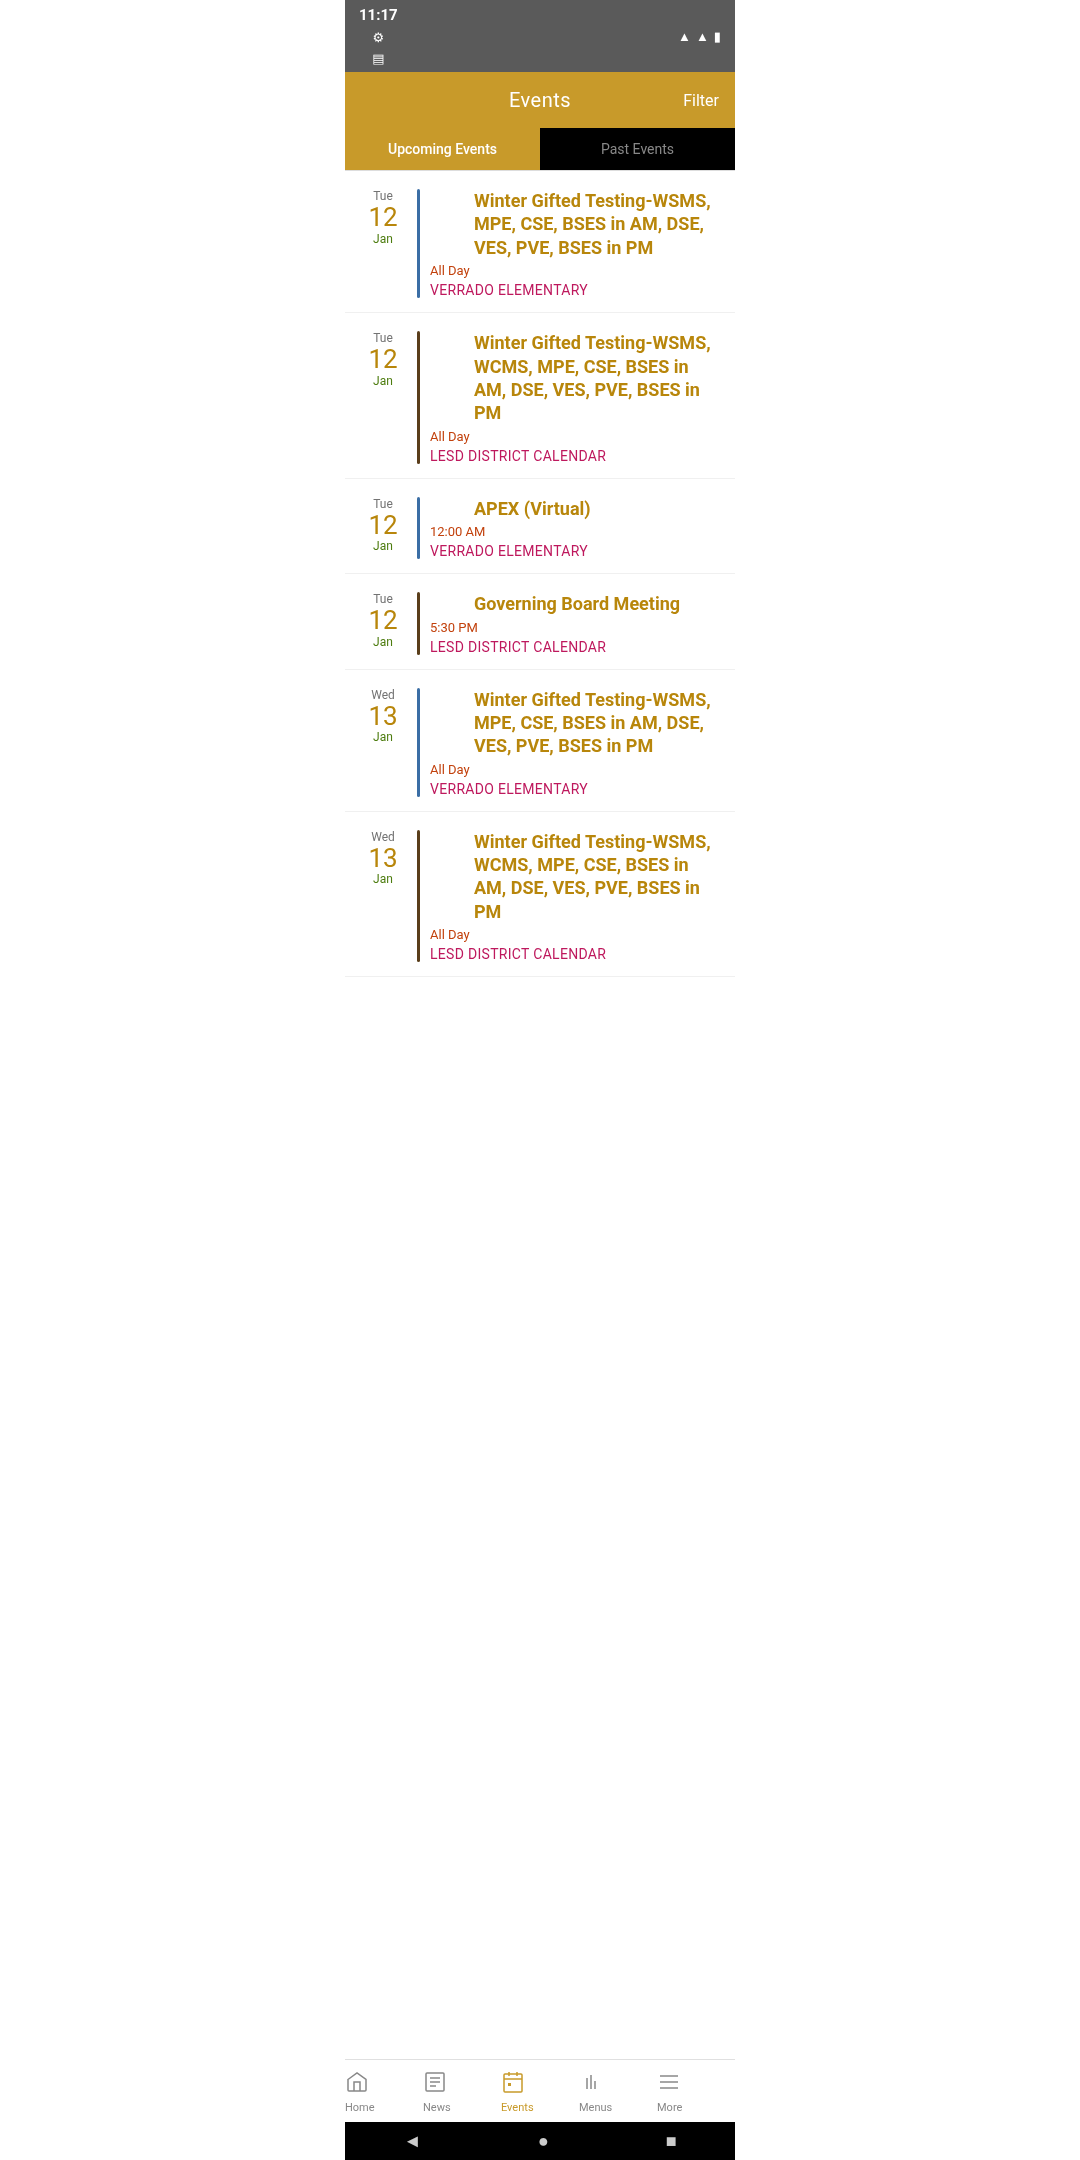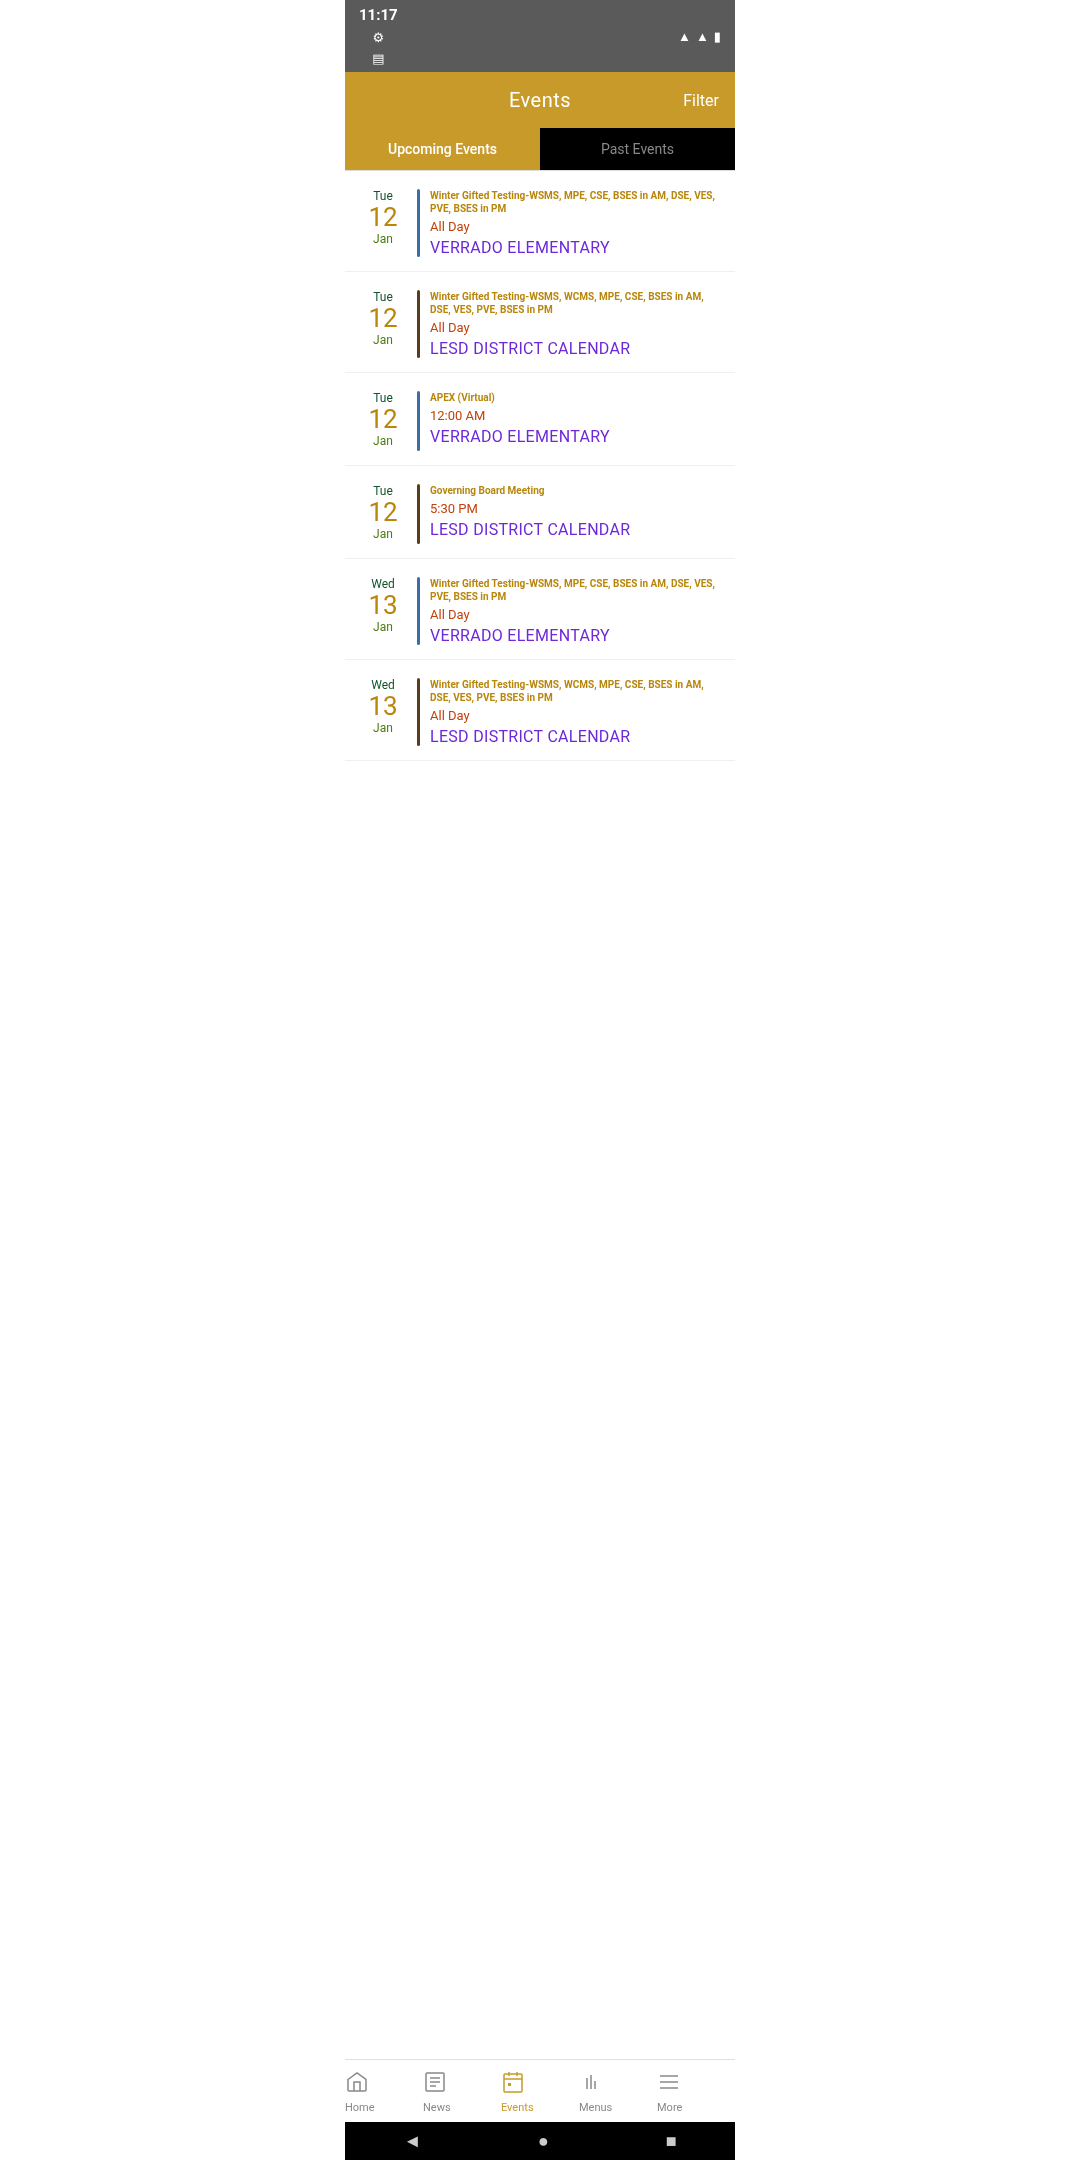--- a/index.html
+++ b/index.html
@@ -90,21 +90,21 @@
       border-bottom: 1px solid #f0f0f0;
       gap: 10px;
     }
 
     .event-date {
       min-width: 48px;
       text-align: center;
     }
     .event-date .day-name {
       font-size: 12px;
-      color: #14532d;
+      color: #737373;
     }
     .event-date .day-num {
       font-size: 26px;
       font-weight: 400;
       color: #b8860b;
       line-height: 1.1;
     }
     .event-date .month {
       font-size: 12px;
       color: #4d7c0f;
@@ -117,34 +117,35 @@
       align-self: stretch;
       flex-shrink: 0;
     }
     .sep-blue { background: #3b6ea5; }
     .sep-dark { background: #5a3e1b; }
 
     .event-content {
       flex: 1;
     }
     .event-title {
-      font-size: 10px;
+      font-size: 18px;
       font-weight: bold;
       color: #b8860b;
       margin-bottom: 4px;
       line-height: 1.3;
+      margin-left: 44px;
     }
     .event-time {
       font-size: 13px;
       color: #c2410c;
       margin-bottom: 4px;
     }
     .event-location {
-      font-size: 16px;
-      color: #6d28d9;
+      font-size: 14px;
+      color: #be185d;
       letter-spacing: 0.3px;
     }
 
     
     .bottom-nav {
       display: flex;
       background: #fff;
       border-top: 1px solid #e0e0e0;
       position: fixed;
       bottom: 38px;

